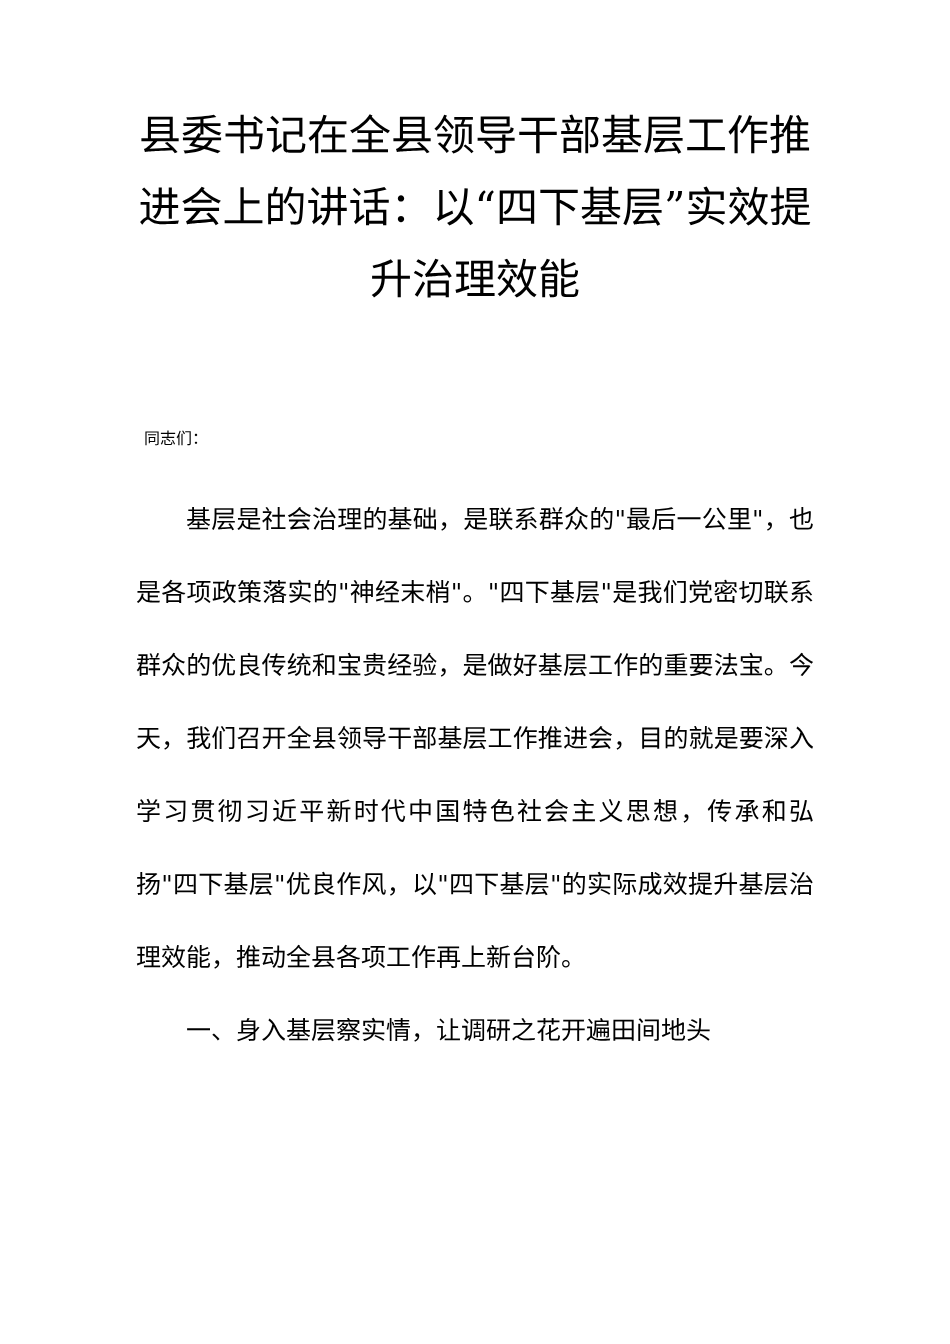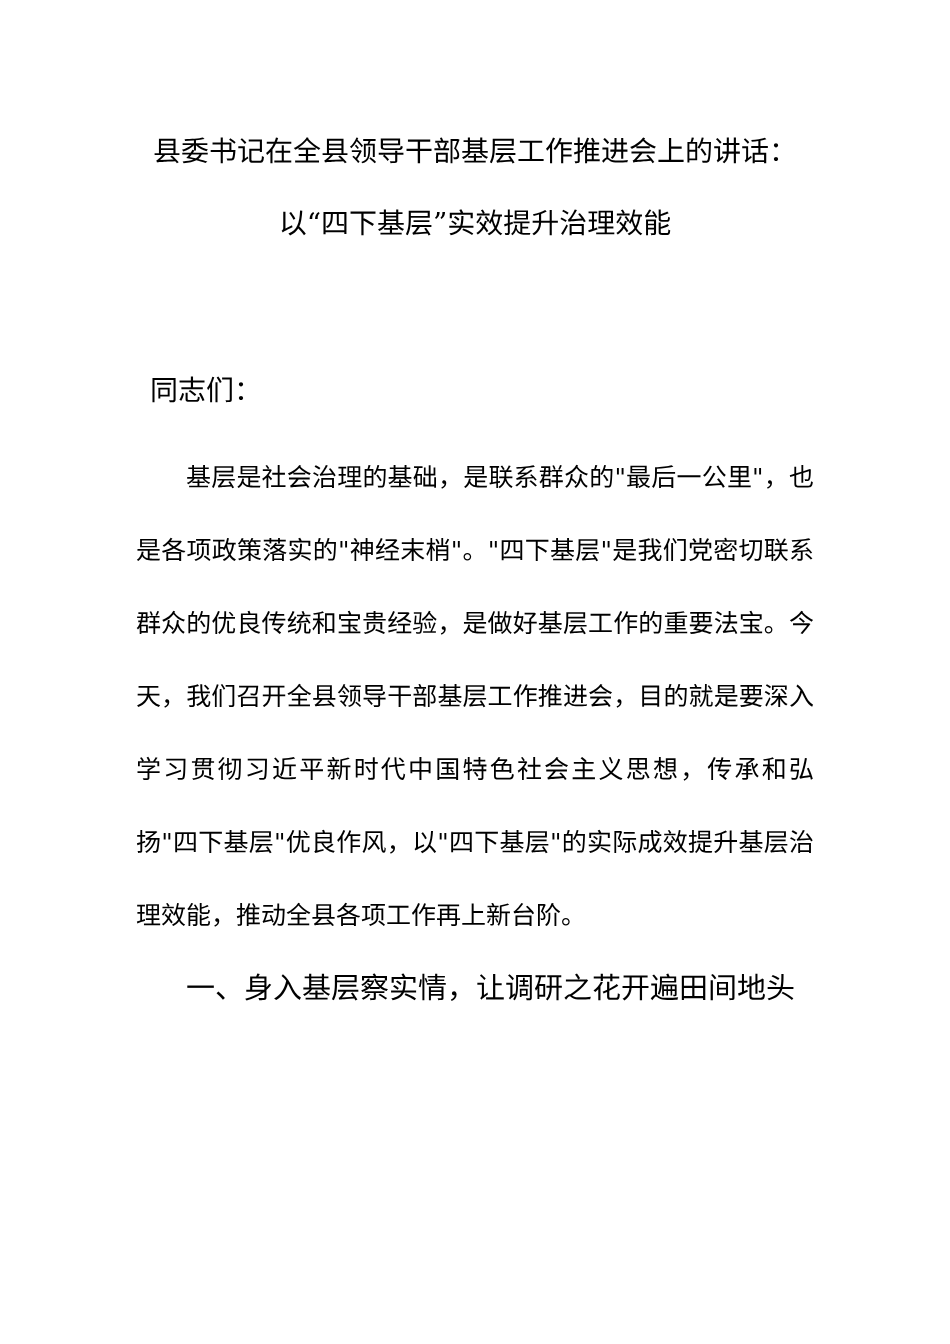--- a/index.html
+++ b/index.html
@@ -23,35 +23,35 @@
 
   .doc-body {
     position: absolute;
     left: 136px;
     top: 0;
     width: 678px;
   }
 
   
   .doc-title {
-    margin: 16px;
+    margin: 0;
     padding-top: 100px;
-    font-size: 28px;
+    font-size: 42px;
     font-weight: 400;
     line-height: 72px;
     text-align: center;
     letter-spacing: 0px;
     word-break: break-all;
   }
 
   
   .salutation {
-    margin: 14px;
+    margin: 8px;
     padding-top: 78px;
-    font-size: 28px;
+    font-size: 16px;
     font-weight: 400;
     line-height: 73px;
     text-align: left;
     text-indent: 0;
     word-break: break-all;
   }
 
   .para {
     margin: 0;
     font-size: 25px;
@@ -60,21 +60,21 @@
     text-align: justify;
     text-align-last: left;
     text-indent: 50px;
     word-break: break-all;
     -ms-text-justify: inter-ideograph;
     text-justify: inter-ideograph;
   }
 
   .heading-1 {
     margin: 0;
-    font-size: 29px;
+    font-size: 25px;
     font-weight: 400;
     line-height: 73px;
     text-align: left;
     text-indent: 50px;
     word-break: break-all;
   }
 </style>
 </head>
 <body>
 

